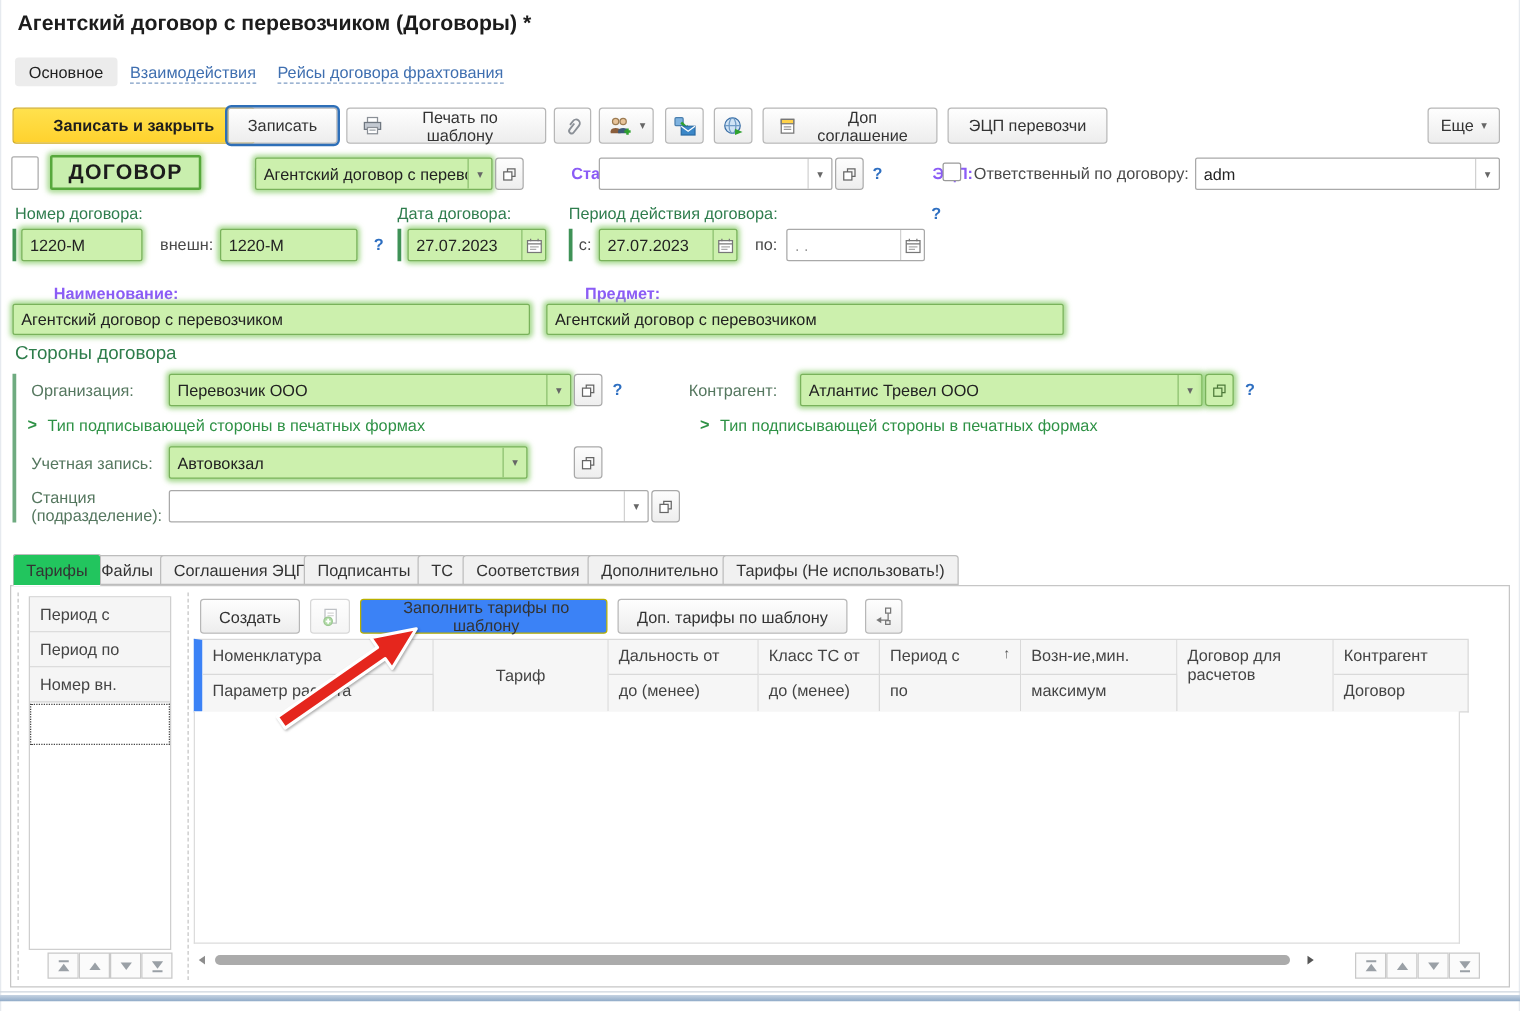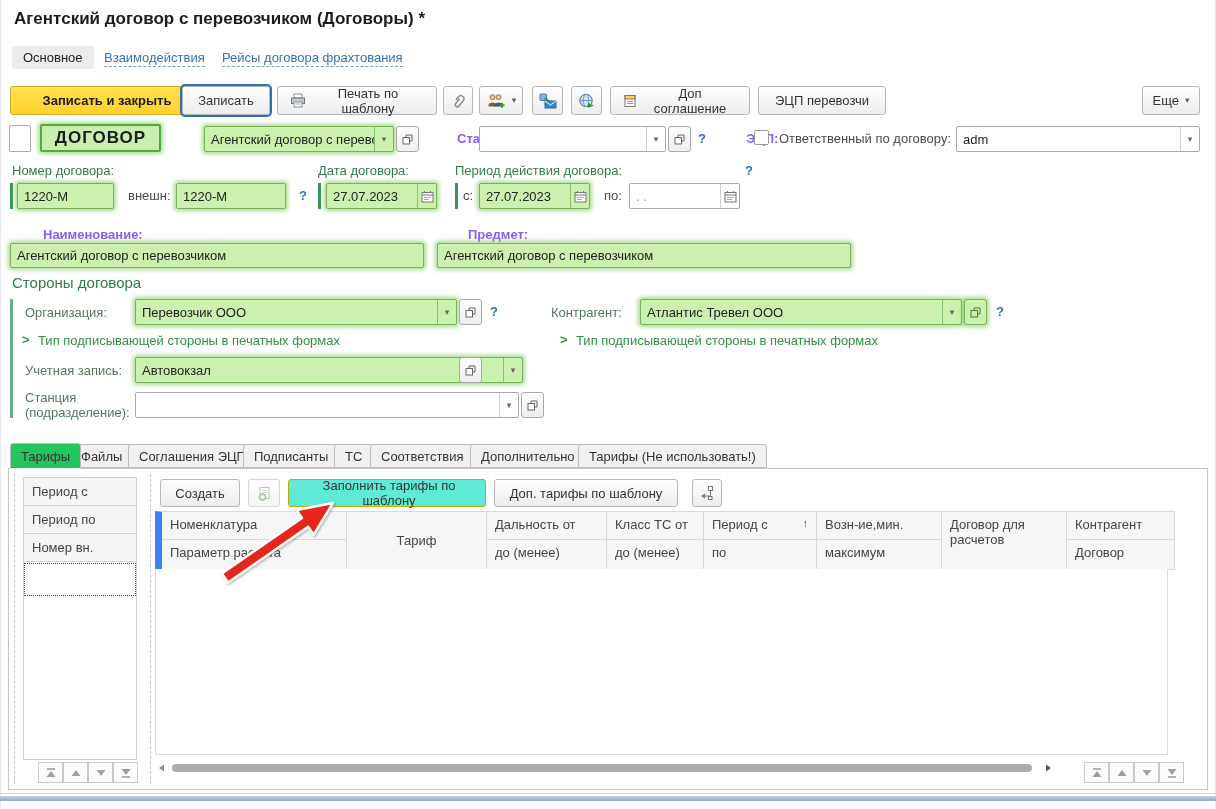--- a/index.html
+++ b/index.html
@@ -21,21 +21,21 @@
   
   .navpill { background:#ececec; border-radius:3px; padding:4px 11px; color:#222; }
   .navlink { color:#3f6fb0; border-bottom:1px dashed #7d9cc4; padding-bottom:1px; cursor:pointer; }
 
   
   .btn { display:inline-flex; align-items:center; justify-content:center; gap:6px;
          height:29px; padding:0 12px; border:1px solid #b7b7b7; border-radius:3px;
          background:linear-gradient(#fefefe,#ededed); color:#333; font-size:13px; cursor:pointer; }
   .btn.yellow { background:linear-gradient(#ffe14d,#ffd22e); border-color:#d2ad23; font-weight:bold; color:#1d1d1d; }
   .btn.focused { outline:2px solid #2e6fb8; outline-offset:0; }
-  .btn.bright { background:#5eead4; border-color:#b9b000;padding-left:16px; }
+  .btn.bright { background:#3b82f6; border-color:#b9b000;padding-left:16px; }
   .btn.icon-only { padding:0 6px; min-width:30px; }
   .dd-ic { font-size:9px; color:#666; line-height:1; }
 
   
   .field { display:flex; align-items:center; height:26px; border:1px solid #a9a9a9;
            border-radius:2px; background:#fff; overflow:hidden; }
   .field .val { flex:1; padding:0 6px; white-space:nowrap; overflow:hidden; color:#222; }
   .field .seg { width:19px; align-self:stretch; display:flex; align-items:center; justify-content:center;
                 border-left:1px solid rgba(0,0,0,.18); cursor:pointer; }
   .field.green { background:#ccf0ad; border-color:#79b25b; box-shadow:0 0 4px 2px rgba(140,205,110,.75); }
@@ -317,21 +317,21 @@
       </span>
   </button>
   <span class="abs q" style="left:996px;top:304px;">?</span>
 
   <span class="abs" style="left:22px;top:332px;color:#2f9246;font-weight:bold;">&gt;</span>
   <span class="abs" style="left:38px;top:333px;color:#2f9246;cursor:pointer;">Тип подписывающей стороны в печатных формах</span>
   <span class="abs" style="left:560px;top:332px;color:#2f9246;font-weight:bold;">&gt;</span>
   <span class="abs" style="left:576px;top:333px;color:#2f9246;cursor:pointer;">Тип подписывающей стороны в печатных формах</span>
 
   <span class="abs lbl-gm" style="left:25px;top:363px;">Учетная запись:</span>
-  <div class="abs field green" style="left:135px;top:357px;width:388px;">
+  <div class="abs field green" style="left:135px;top:357px;width:287px;">
     <span class="val">Автовокзал</span>
     <span class="seg">
         <span class="dd-ic">▾</span>
       </span>
   </div>
   <button class="openbtn abs" style="left:459px;top:357px;">
     <span>
         <svg class="ic" width="11" height="11" viewBox="0 0 11 11">
       <rect x="1" y="3.5" width="6.5" height="6.5" fill="#fff" stroke="#666"></rect>
       <path d="M4 3.5 V1 H10 V7 H7.5" fill="none" stroke="#666"></path>

